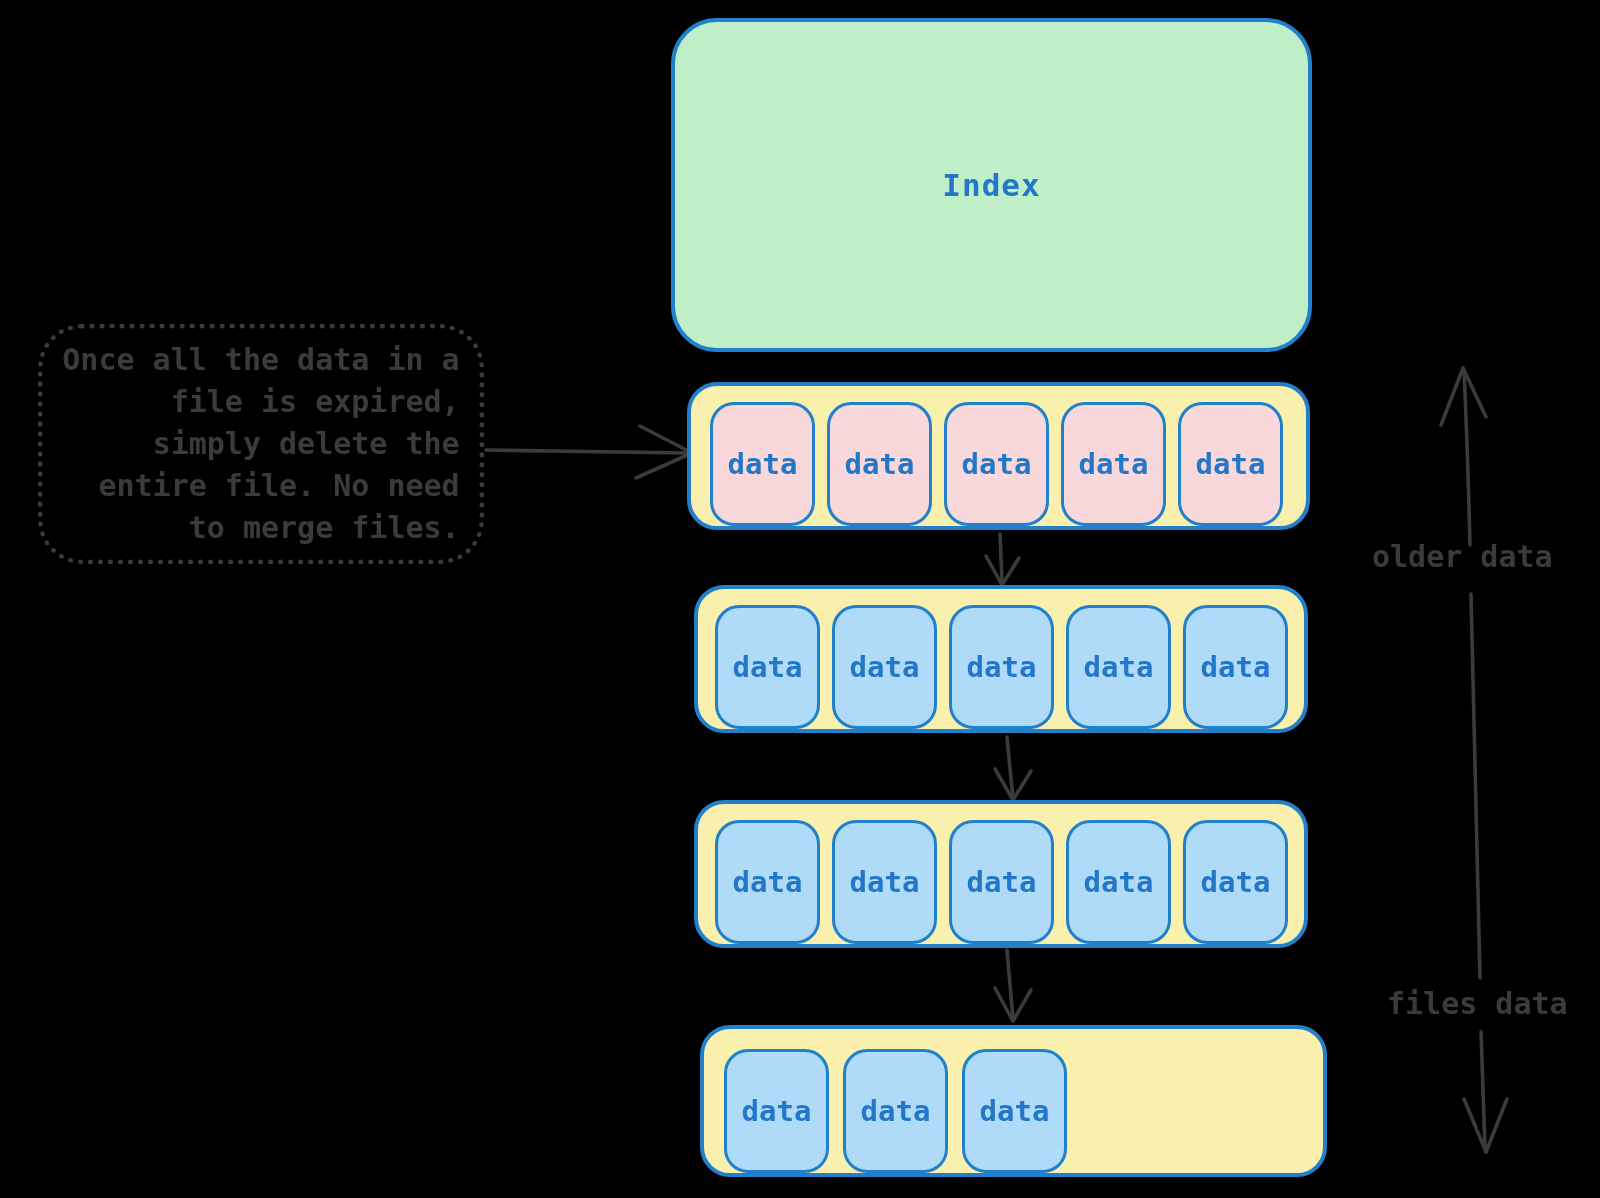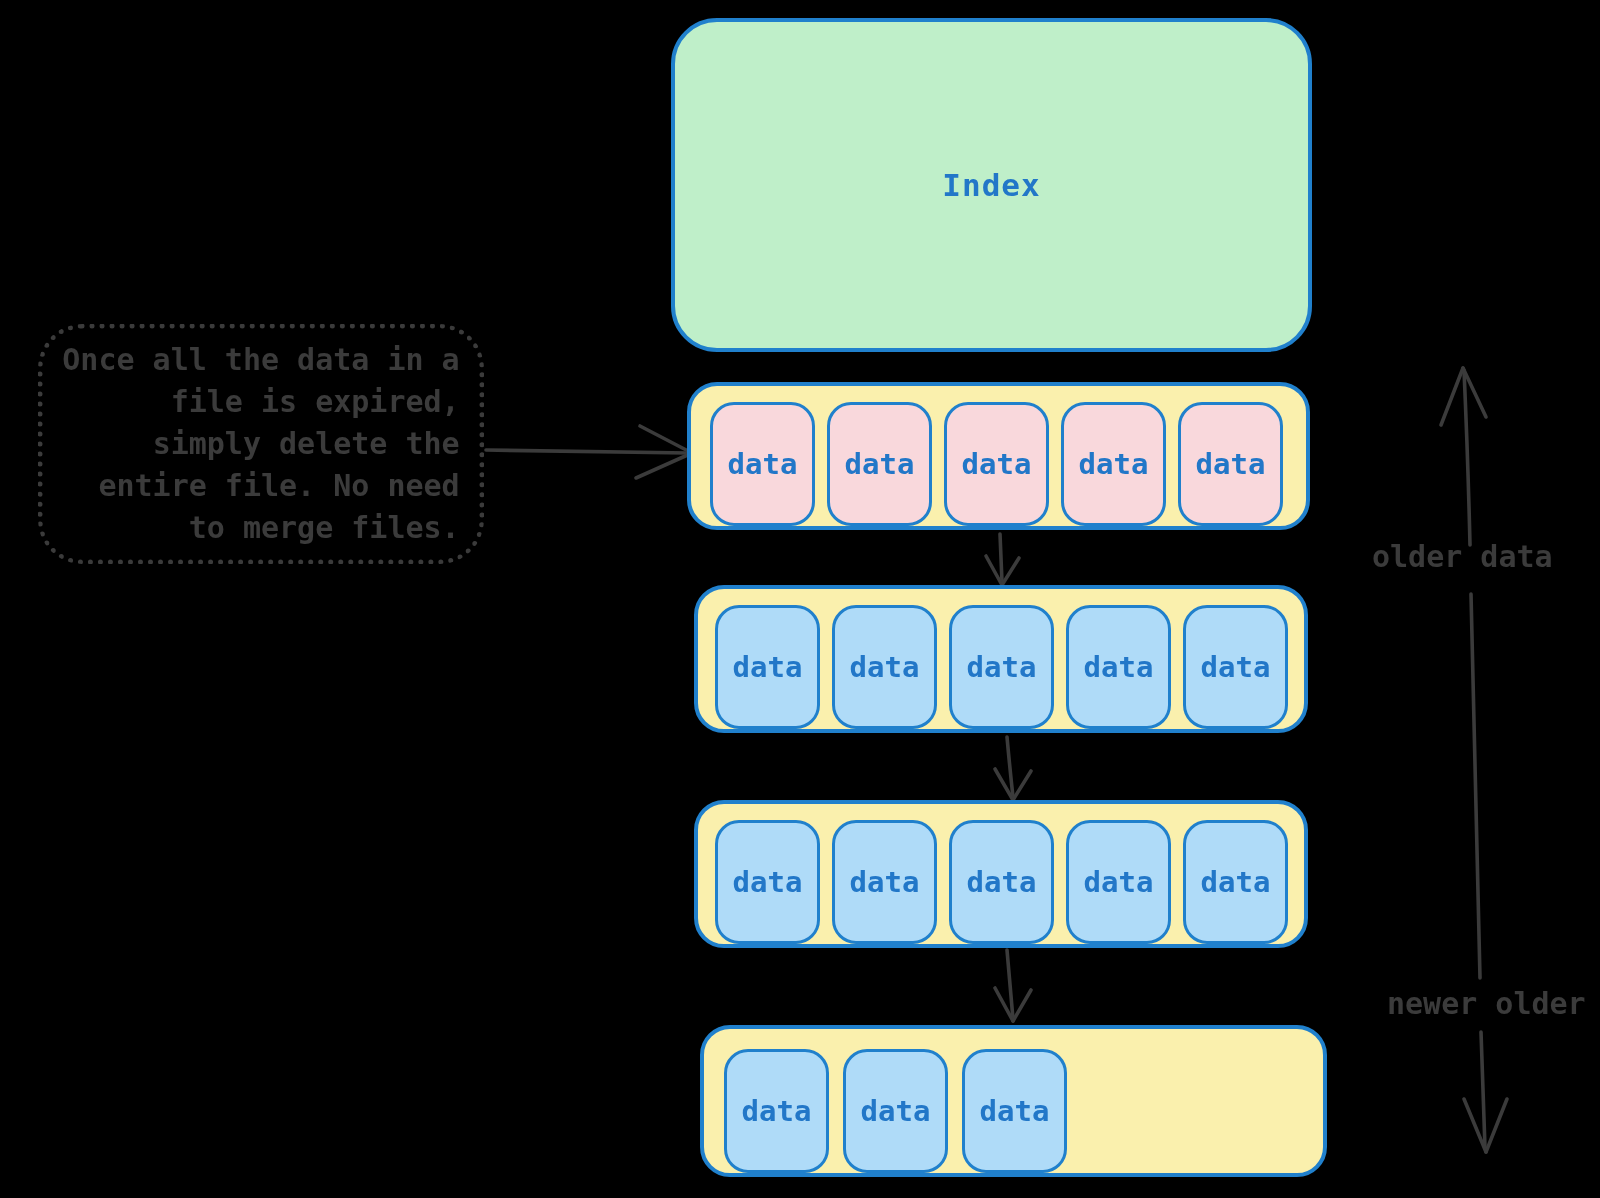--- a/index.html
+++ b/index.html
@@ -176,15 +176,15 @@
     <div class="cell">data</div>
   </div>
 
   <div class="file file-4">
     <div class="cell">data</div>
     <div class="cell">data</div>
     <div class="cell">data</div>
   </div>
 
   <div class="tl-label older">older data</div>
-  <div class="tl-label newer">newer older</div>
+  <div class="tl-label newer">files data</div>
 
 </div>
 
 </body></html>

